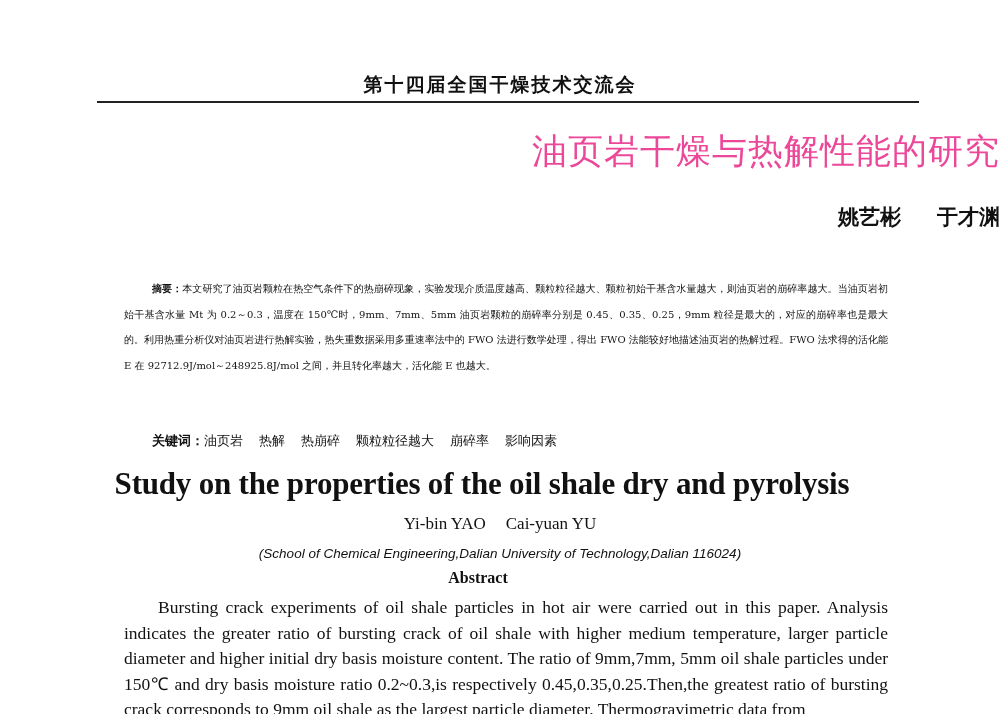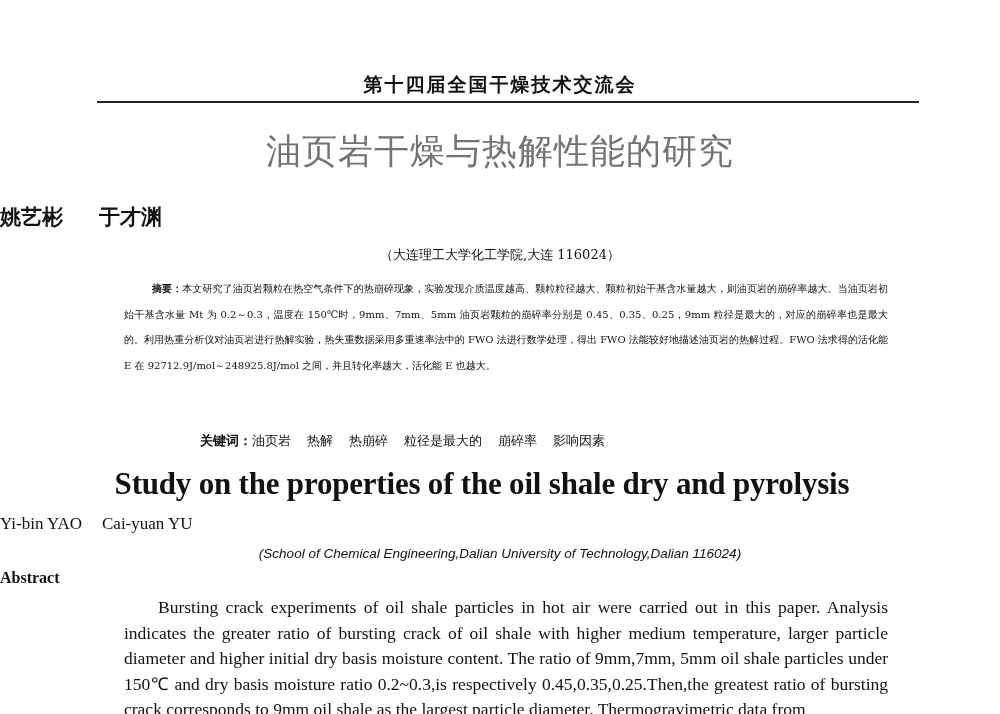--- a/index.html
+++ b/index.html
@@ -9,90 +9,89 @@
   .conf-header {
     position: absolute; left: 0; width: 1000px; top: 72px;
     text-align: center; font-family: "DejaVu Serif", serif; font-weight: bold;
     font-size: 19px; letter-spacing: 2px; color: #111;
   }
   .header-rule {
     position: absolute; left: 97px; top: 101px; width: 822px; height: 2px; background: #222;
   }
   .title-cn {
     position: absolute; left: 0; width: 1000px; top: 128px;
-    text-align: center; font-family: "DejaVu Sans", sans-serif; font-size: 35px; color: #737373;
+    text-align: right; font-family: "DejaVu Sans", sans-serif; font-size: 35px; color: #ec4899;
     letter-spacing: 1px;
   }
   .authors-cn {
     position: absolute; left: 0; width: 1000px; top: 203px;
-    text-align: left; font-family: "DejaVu Sans", sans-serif; font-size: 21px; font-weight: bold;
+    text-align: right; font-family: "DejaVu Sans", sans-serif; font-size: 21px; font-weight: bold;
     word-spacing: 0;
   }
   .authors-cn span + span { margin-left: 36px; }
   .affil-cn {
     position: absolute; left: 0; width: 1000px; top: 246px;
     text-align: center; font-family: "DejaVu Serif", serif; font-size: 13px;
   }
   .abstract-cn {
     position: absolute; left: 124px; width: 764px; top: 276px;
     font-family: "DejaVu Serif", serif; font-size: 10px; line-height: 25.5px;
     text-align: justify; text-indent: 28px;
   }
   .abstract-cn .label { font-weight: bold; }
   .keywords-cn {
     position: absolute; left: 152px; top: 432px;
     font-family: "DejaVu Serif", serif; font-size: 13px;
   }
-  .keywords-cn .label { font-weight: bold; margin-left: 48px; }
+  .keywords-cn .label { font-weight: bold; }
   .keywords-cn .kw { margin-right: 16px; margin-top: 7px; }
   .title-en {
     position: absolute; left: 0; width: 964px; top: 466px;
     text-align: center; font-family: "Liberation Serif", serif; font-weight: bold; font-size: 31px;
     letter-spacing: -0.2px;
   }
   .authors-en {
     position: absolute; left: 0; width: 1000px; top: 514px;
-    text-align: left; font-family: "Liberation Serif", serif; font-size: 17px;
+    text-align: center; font-family: "Liberation Serif", serif; font-size: 17px;
   }
   .authors-en span + span { margin-left: 20px; }
   .affil-en {
     position: absolute; left: 0; width: 1000px; top: 546px;
     text-align: center; font-family: Liberation Sans, sans-serif; font-style: italic; font-size: 13.5px;
   }
   .abstract-heading {
     position: absolute; left: 0; width: 956px; top: 569px;
-    font-family: "Liberation Serif", serif; font-weight: bold; font-size: 16px;
+    text-align: center; font-family: "Liberation Serif", serif; font-weight: bold; font-size: 16px;
   }
   .abstract-en {
     position: absolute; left: 124px; width: 764px; top: 595px;
     font-family: "Liberation Serif", serif; font-size: 17.5px; line-height: 25.5px;
     text-align: justify; text-indent: 34px;
   }
 </style>
 </head>
 <body>
 
 <div class="page">
   <div class="conf-header">第十四届全国干燥技术交流会</div>
   <div class="header-rule"></div>
 
   <div class="title-cn">油页岩干燥与热解性能的研究</div>
 
   <div class="authors-cn">
     <span>姚艺彬</span><span>于才渊</span>
   </div>
 
-  <div class="affil-cn">（大连理工大学化工学院,大连 116024）</div>
 
   <div class="abstract-cn">
     <span class="label">摘要：</span><span>本文研究了油页岩颗粒在热空气条件下的热崩碎现象，实验发现介质温度越高、颗粒粒径越大、颗粒初始干基含水量越大，则油页岩的崩碎率越大。当油页岩初始干基含水量 Mt 为 0.2～0.3，温度在 150℃时，9mm、7mm、5mm 油页岩颗粒的崩碎率分别是 0.45、0.35、0.25，9mm 粒径是最大的，对应的崩碎率也是最大的。利用热重分析仪对油页岩进行热解实验，热失重数据采用多重速率法中的 FWO 法进行数学处理，得出 FWO 法能较好地描述油页岩的热解过程。FWO 法求得的活化能 E 在 92712.9J/mol～248925.8J/mol 之间，并且转化率越大，活化能 E 也越大。</span>
   </div>
 
   <div class="keywords-cn">
-    <span class="label">关键词：</span><span class="kw">油页岩</span><span class="kw">热解</span><span class="kw">热崩碎</span><span class="kw">粒径是最大的</span><span class="kw">崩碎率</span><span class="kw">影响因素</span>
+    <span class="label">关键词：</span><span class="kw">油页岩</span><span class="kw">热解</span><span class="kw">热崩碎</span><span class="kw">颗粒粒径越大</span><span class="kw">崩碎率</span><span class="kw">影响因素</span>
   </div>
 
   <div class="title-en">Study on the properties of the oil shale dry and pyrolysis</div>
 
   <div class="authors-en">
     <span>Yi-bin YAO</span><span>Cai-yuan YU</span>
   </div>
 
   <div class="affil-en">(School of Chemical Engineering,Dalian University of Technology,Dalian 116024)</div>
 

